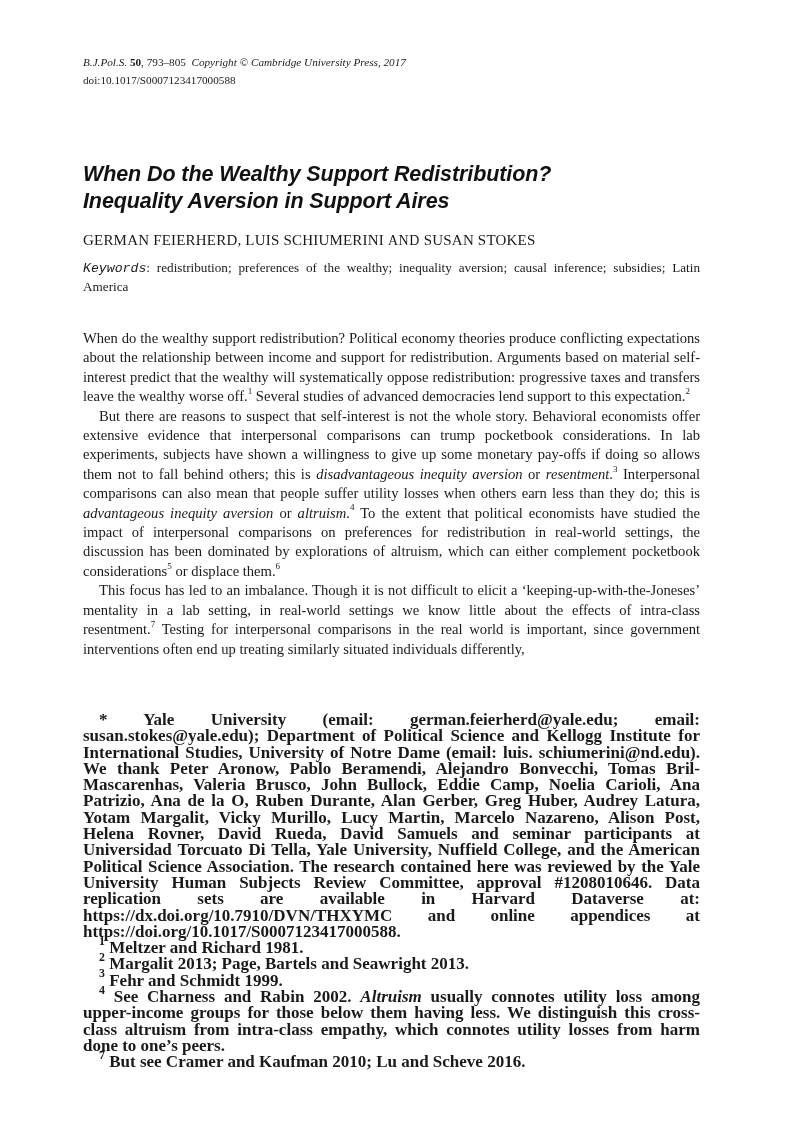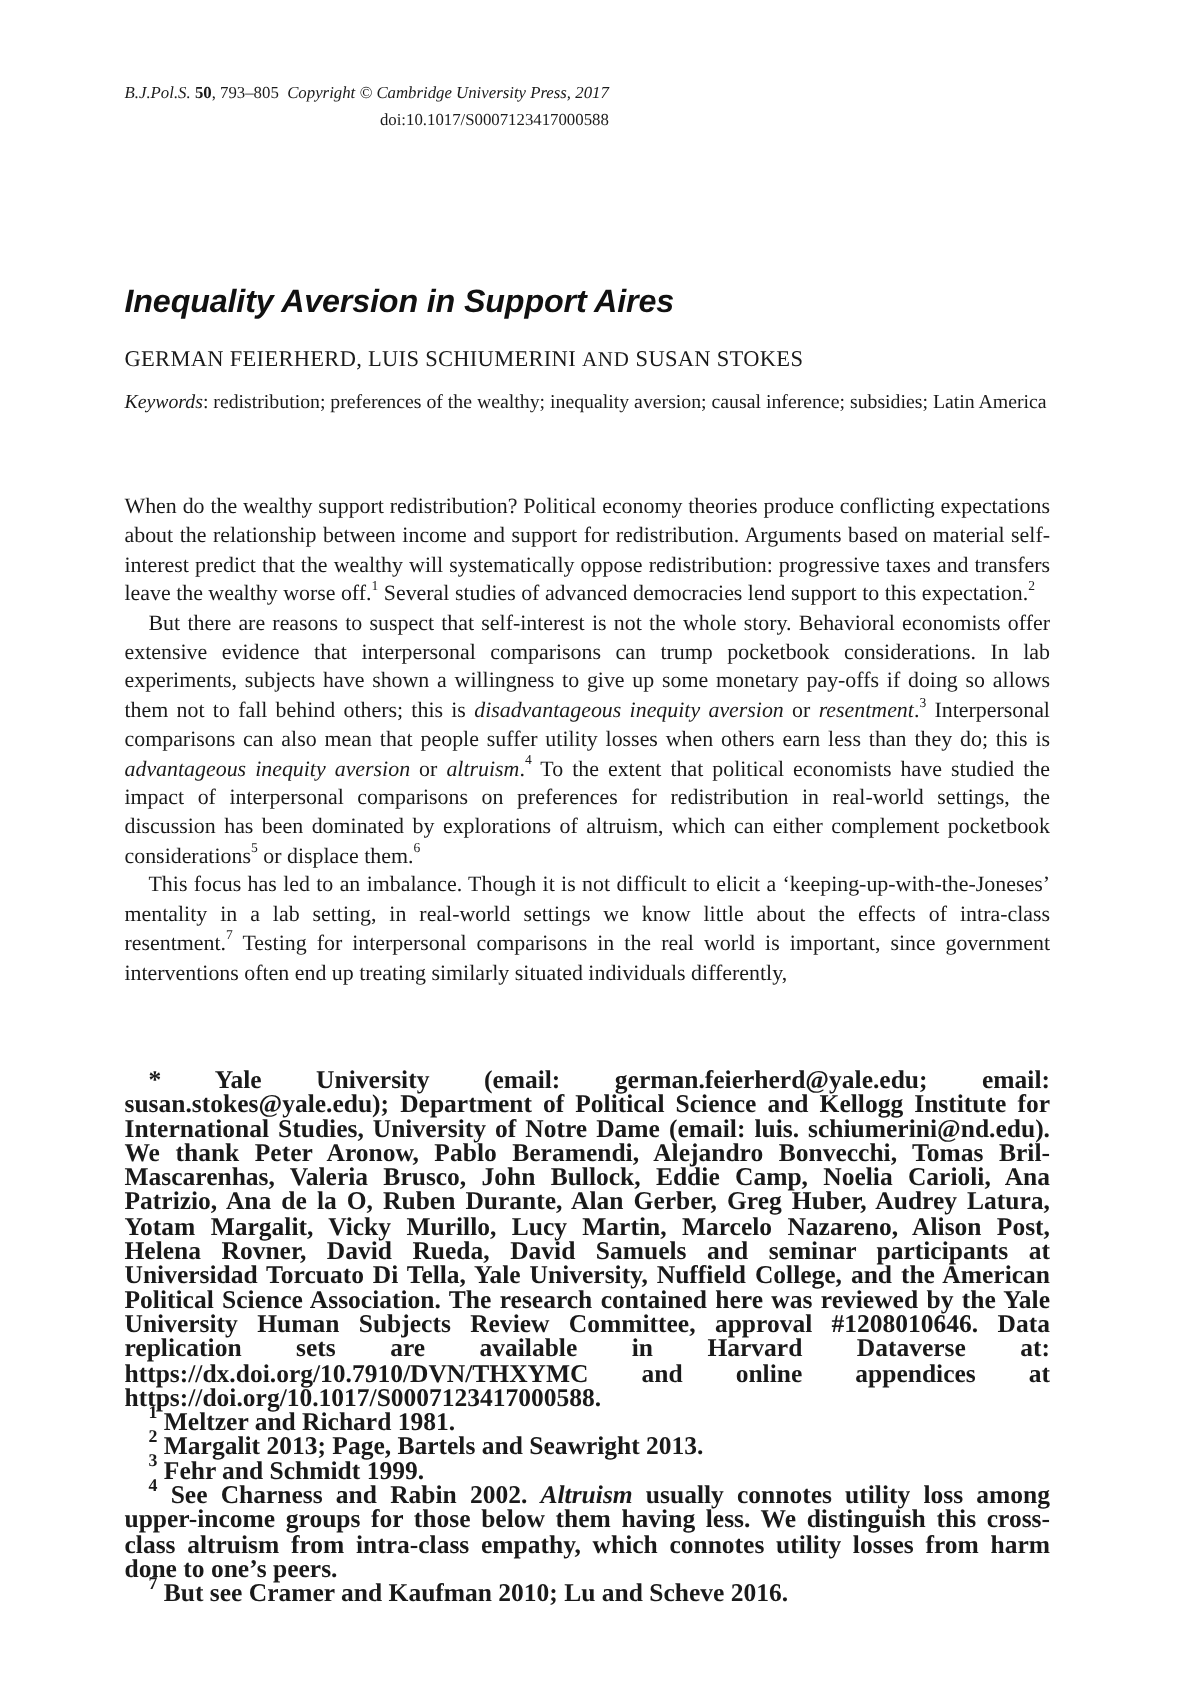--- a/index.html
+++ b/index.html
@@ -2,33 +2,33 @@
 <html><head>
   <meta charset="utf-8">
   <style>
     html, body { margin: 0; padding: 0; background: #ffffff; }
     body {
       width: 801px; height: 1136px; position: relative; overflow: hidden;
       font-family: "Liberation Serif", "DejaVu Serif", serif; color: #1a1a1a;
     }
     .page { position: absolute; left: 83px; top: 0; width: 617px; }
     .masthead { position: absolute; top: 53px; left: 0; font-size: 11.2px; line-height: 18px; }
-    .masthead .line { white-space: nowrap; text-align: right; }
+    .masthead .line { white-space: nowrap; }
     .masthead i { font-style: italic; }
     .masthead b { font-weight: bold; }
     .title {
       position: absolute; top: 161px; left: 0; width: 640px;
       font-family: "Liberation Sans", "DejaVu Sans", sans-serif;
       font-weight: bold; font-style: italic; font-size: 21.5px; line-height: 27px;
       letter-spacing: -0.1px; color: #111;
     }
     .authors { position: absolute; top: 232px; left: 0; font-size: 15px; letter-spacing: 0.2px; white-space: nowrap; }
     .authors .and { font-size: 14px; letter-spacing: 0.5px; }
     .keywords { position: absolute; top: 259px; left: 0; width: 617px; font-size: 13.2px; line-height: 18px; text-align: justify; }
-    .keywords i { font-style: italic; }
+    .keywords i { font-style: italic; font-family: Liberation Mono, monospace; }
     .body { position: absolute; top: 329px; left: 0; width: 617px; font-size: 14.6px; line-height: 19.4px; text-align: justify; }
     .body p { margin: 0; }
     .body p.indent { text-indent: 16px; }
     .body i { font-style: italic; }
     sup { font-size: 0.62em; line-height: 0; position: relative; top: -0.15em; vertical-align: super; }
     .notes { position: absolute; top: 712px; left: 0; width: 617px; font-size: 17px; line-height: 16.3px; text-align: justify; font-weight: bold; }
     .notes p { margin: 0; }
     .notes p.indent { text-indent: 16px; }
     .notes i { font-style: italic; }
     .notes sup { font-size: 0.7em; }
@@ -37,21 +37,21 @@
 <body>
 
 <div class="page">
 
   <div class="masthead">
     <div class="line"><i>B.J.Pol.S.</i> <b>50</b><span>, 793–805</span>&nbsp; <i>Copyright © Cambridge University Press, 2017</i></div>
     <div class="line">doi:10.1017/S0007123417000588</div>
   </div>
 
   <h1 class="title" style="margin:0;">
-    <br>
+    <span>When Do the Wealthy Support Redistribution?</span><br>
     <span>Inequality Aversion in Support Aires</span>
   </h1>
 
   <div class="authors">
     <span>GERMAN FEIERHERD, LUIS SCHIUMERINI</span>
     <span class="and">AND</span>
     <span>SUSAN STOKES</span>
   </div>
 
   <div class="keywords"><i>Keywords</i><span>: redistribution; preferences of the wealthy; inequality aversion; causal inference; subsidies; Latin America</span></div>

